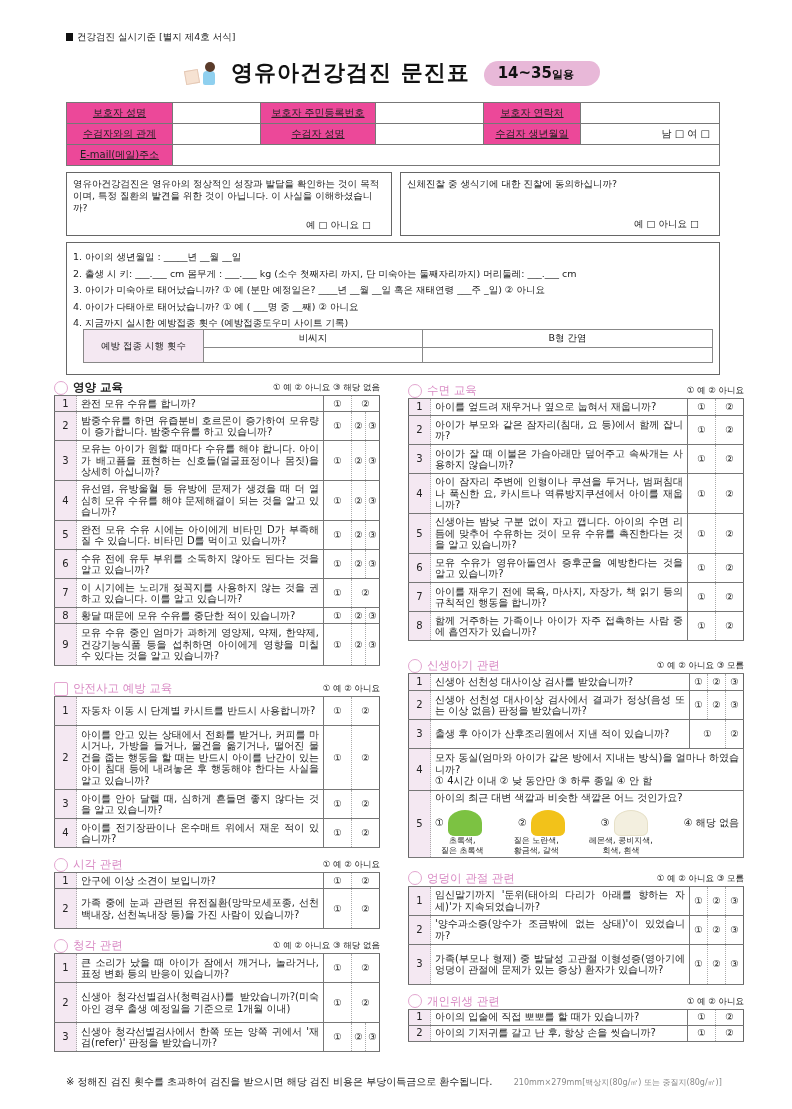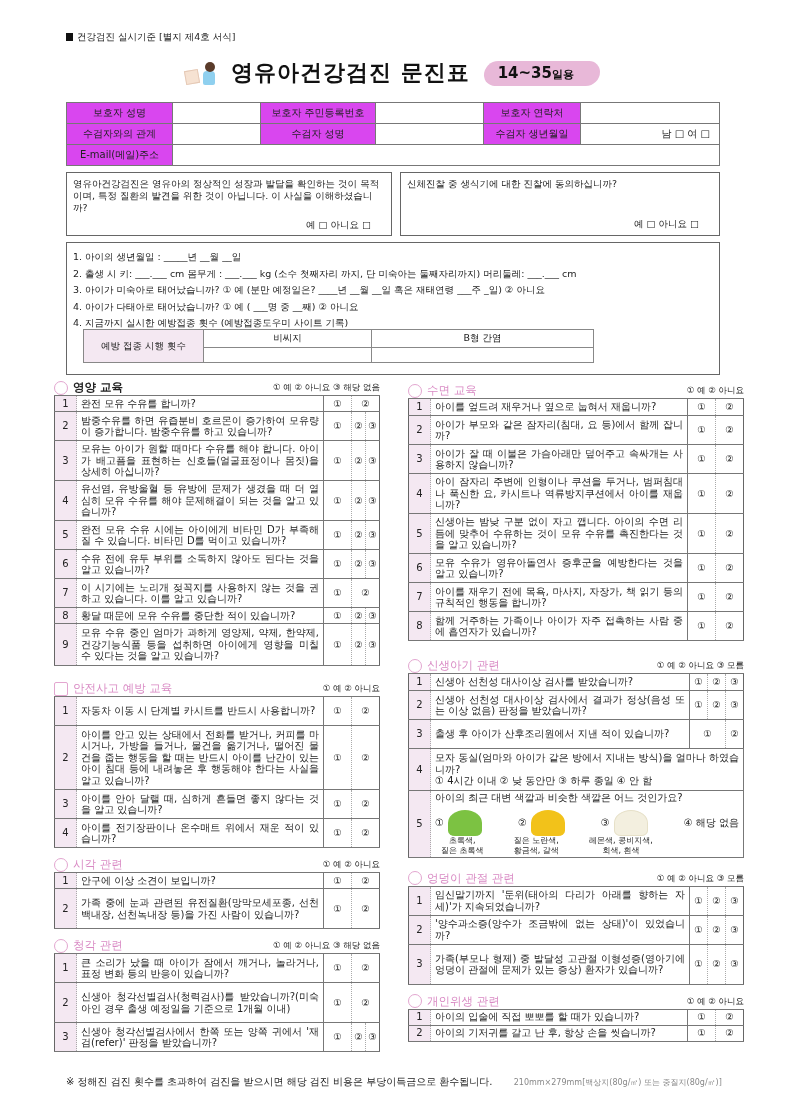--- a/index.html
+++ b/index.html
@@ -11,28 +11,28 @@
   .title-icon { width: 44px; height: 26px; position: relative; }
   .title-icon .paper { position: absolute; left: 2px; top: 10px; width: 14px; height: 14px; background: #f6e2d2; transform: rotate(-10deg); border: 1px solid #e5c9b6; }
   .title-icon .body { position: absolute; left: 20px; top: 11px; width: 12px; height: 14px; background: #8fd0ef; border-radius: 4px 4px 2px 2px; }
   .title-icon .head { position: absolute; left: 22px; top: 2px; width: 10px; height: 10px; background: #5a3b2a; border-radius: 50%; }
   .title-text { font-size: 22px; font-weight: bold; color: #111; letter-spacing: 1px; margin-left: 4px; }
   .age-badge { margin-left: 14px; background: #e8b8d8; border-radius: 40px 30px 40px 30px; padding: 3px 26px 4px 14px; font-weight: bold; font-size: 15px; color: #111; }
   .age-badge small { font-size: 11px; }
   table { border-collapse: collapse; }
   .info { left: 66px; top: 102px; width: 654px; border: 1.5px solid #555; }
   .info td { border: 1px solid #777; height: 21px; font-size: 10px; text-align: center; }
-  .info td.lbl { background: #d946ef; }
+  .info td.lbl { background: #ec4899; text-decoration: underline; }
   .info td.sex { text-align: right; padding-right: 9px; }
   .box { border: 1.5px solid #666; background: #fff; }
   .consent1 { left: 66px; top: 172px; width: 326px; height: 64px; padding: 5px 6px; font-size: 9.5px; line-height: 12px; }
   .consent2 { left: 400px; top: 172px; width: 320px; height: 64px; padding: 5px 6px; font-size: 9.5px; }
   .yn { position: absolute; right: 20px; bottom: 4px; font-size: 9.5px; }
   .basic { left: 66px; top: 242px; width: 654px; height: 133px; padding: 6px 6px; font-size: 9.5px; line-height: 16.5px; }
-  .vac { position: absolute; left: 16px; top: 86px; width: 511px; border: 1.5px solid #666; }
+  .vac { position: absolute; left: 16px; top: 86px; width: 630px; border: 1.5px solid #666; }
   .vac td { border: 1px solid #888; height: 15px; text-align: center; font-size: 9.5px; }
   .vac td.lbl { background: #f4e8f2; width: 120px; }
   .sec-head { height: 18px; display: flex; align-items: flex-end; justify-content: space-between; font-size: 11.5px; }
   .sec-head .t { display: flex; align-items: center; }
   .sec-head .t .ic { width: 14px; height: 14px; border: 1.5px solid #e3a6d0; border-radius: 50%; margin-right: 5px; display: inline-block; }
   .sec-head .t.dark { color: #222; font-weight: bold; }
   .sec-head .t.pink { color: #d98ac4; }
   .sec-head .legend { font-size: 8.5px; color: #222; padding-bottom: 1px; }
   .qt { width: 100%; border: 1.5px solid #666; table-layout: fixed; }
   .qt td { border-top: 1px solid #777; border-bottom: 1px solid #777; font-size: 10px; line-height: 11.5px; vertical-align: middle; }

